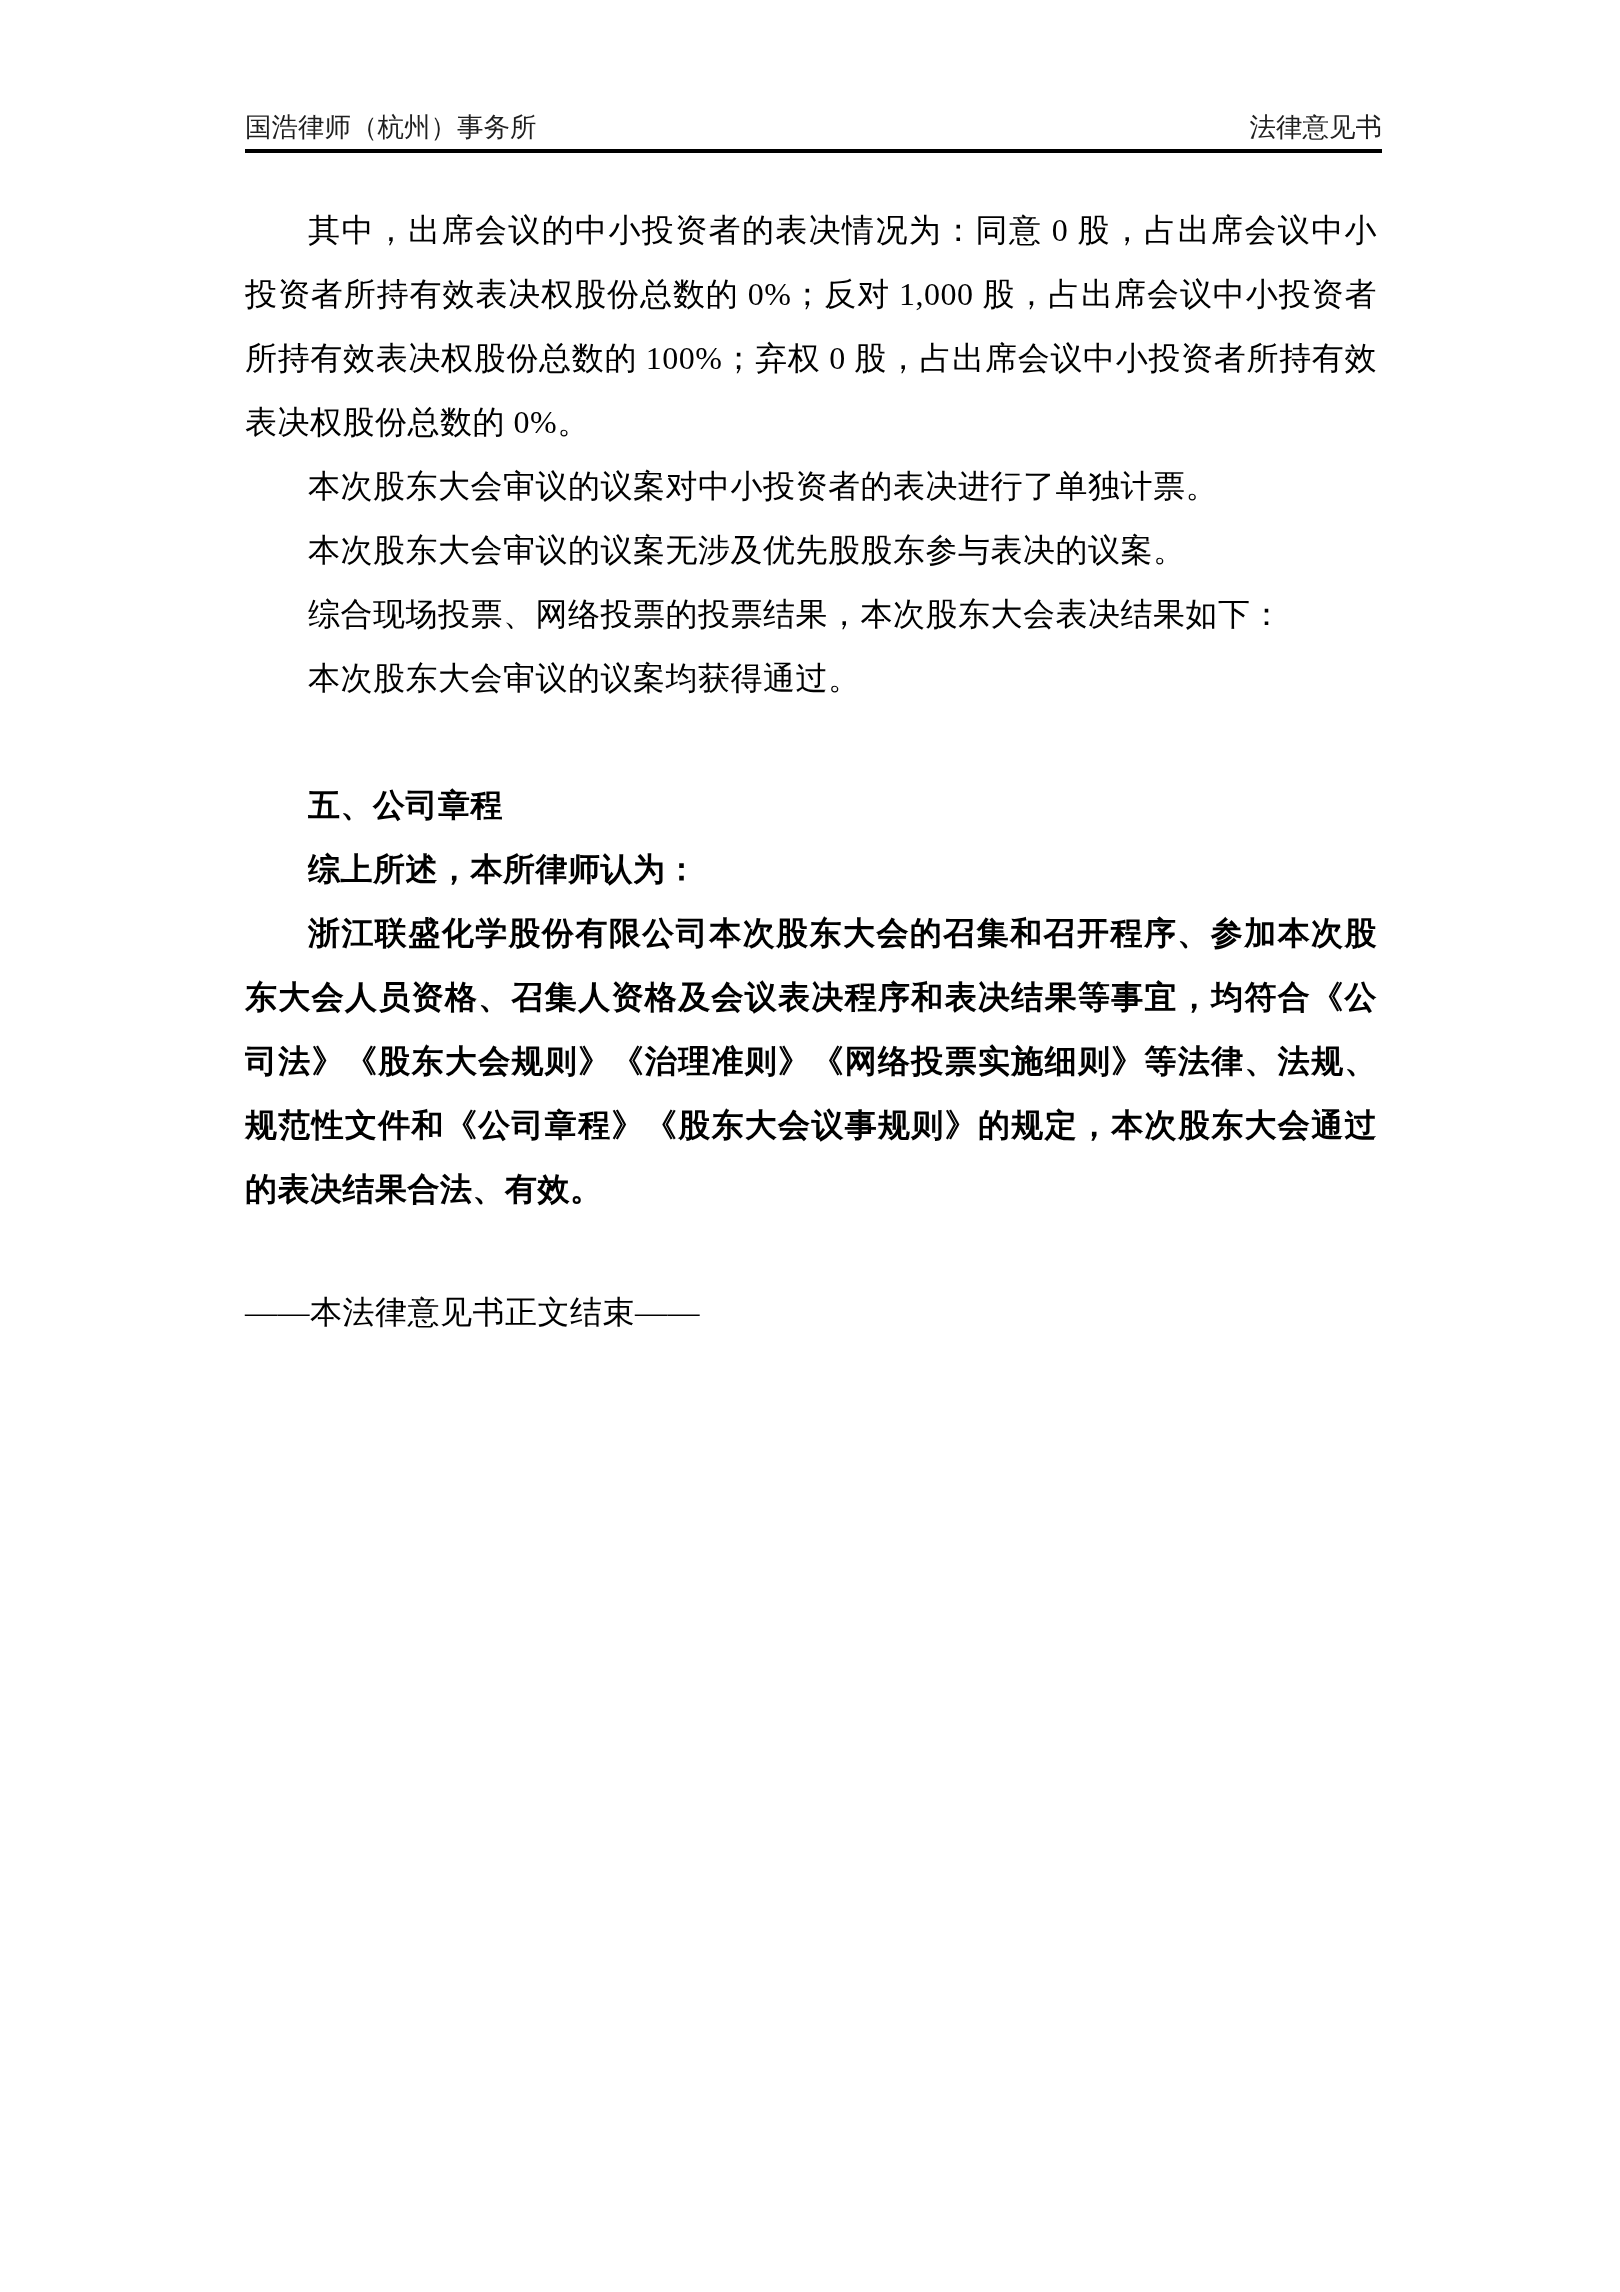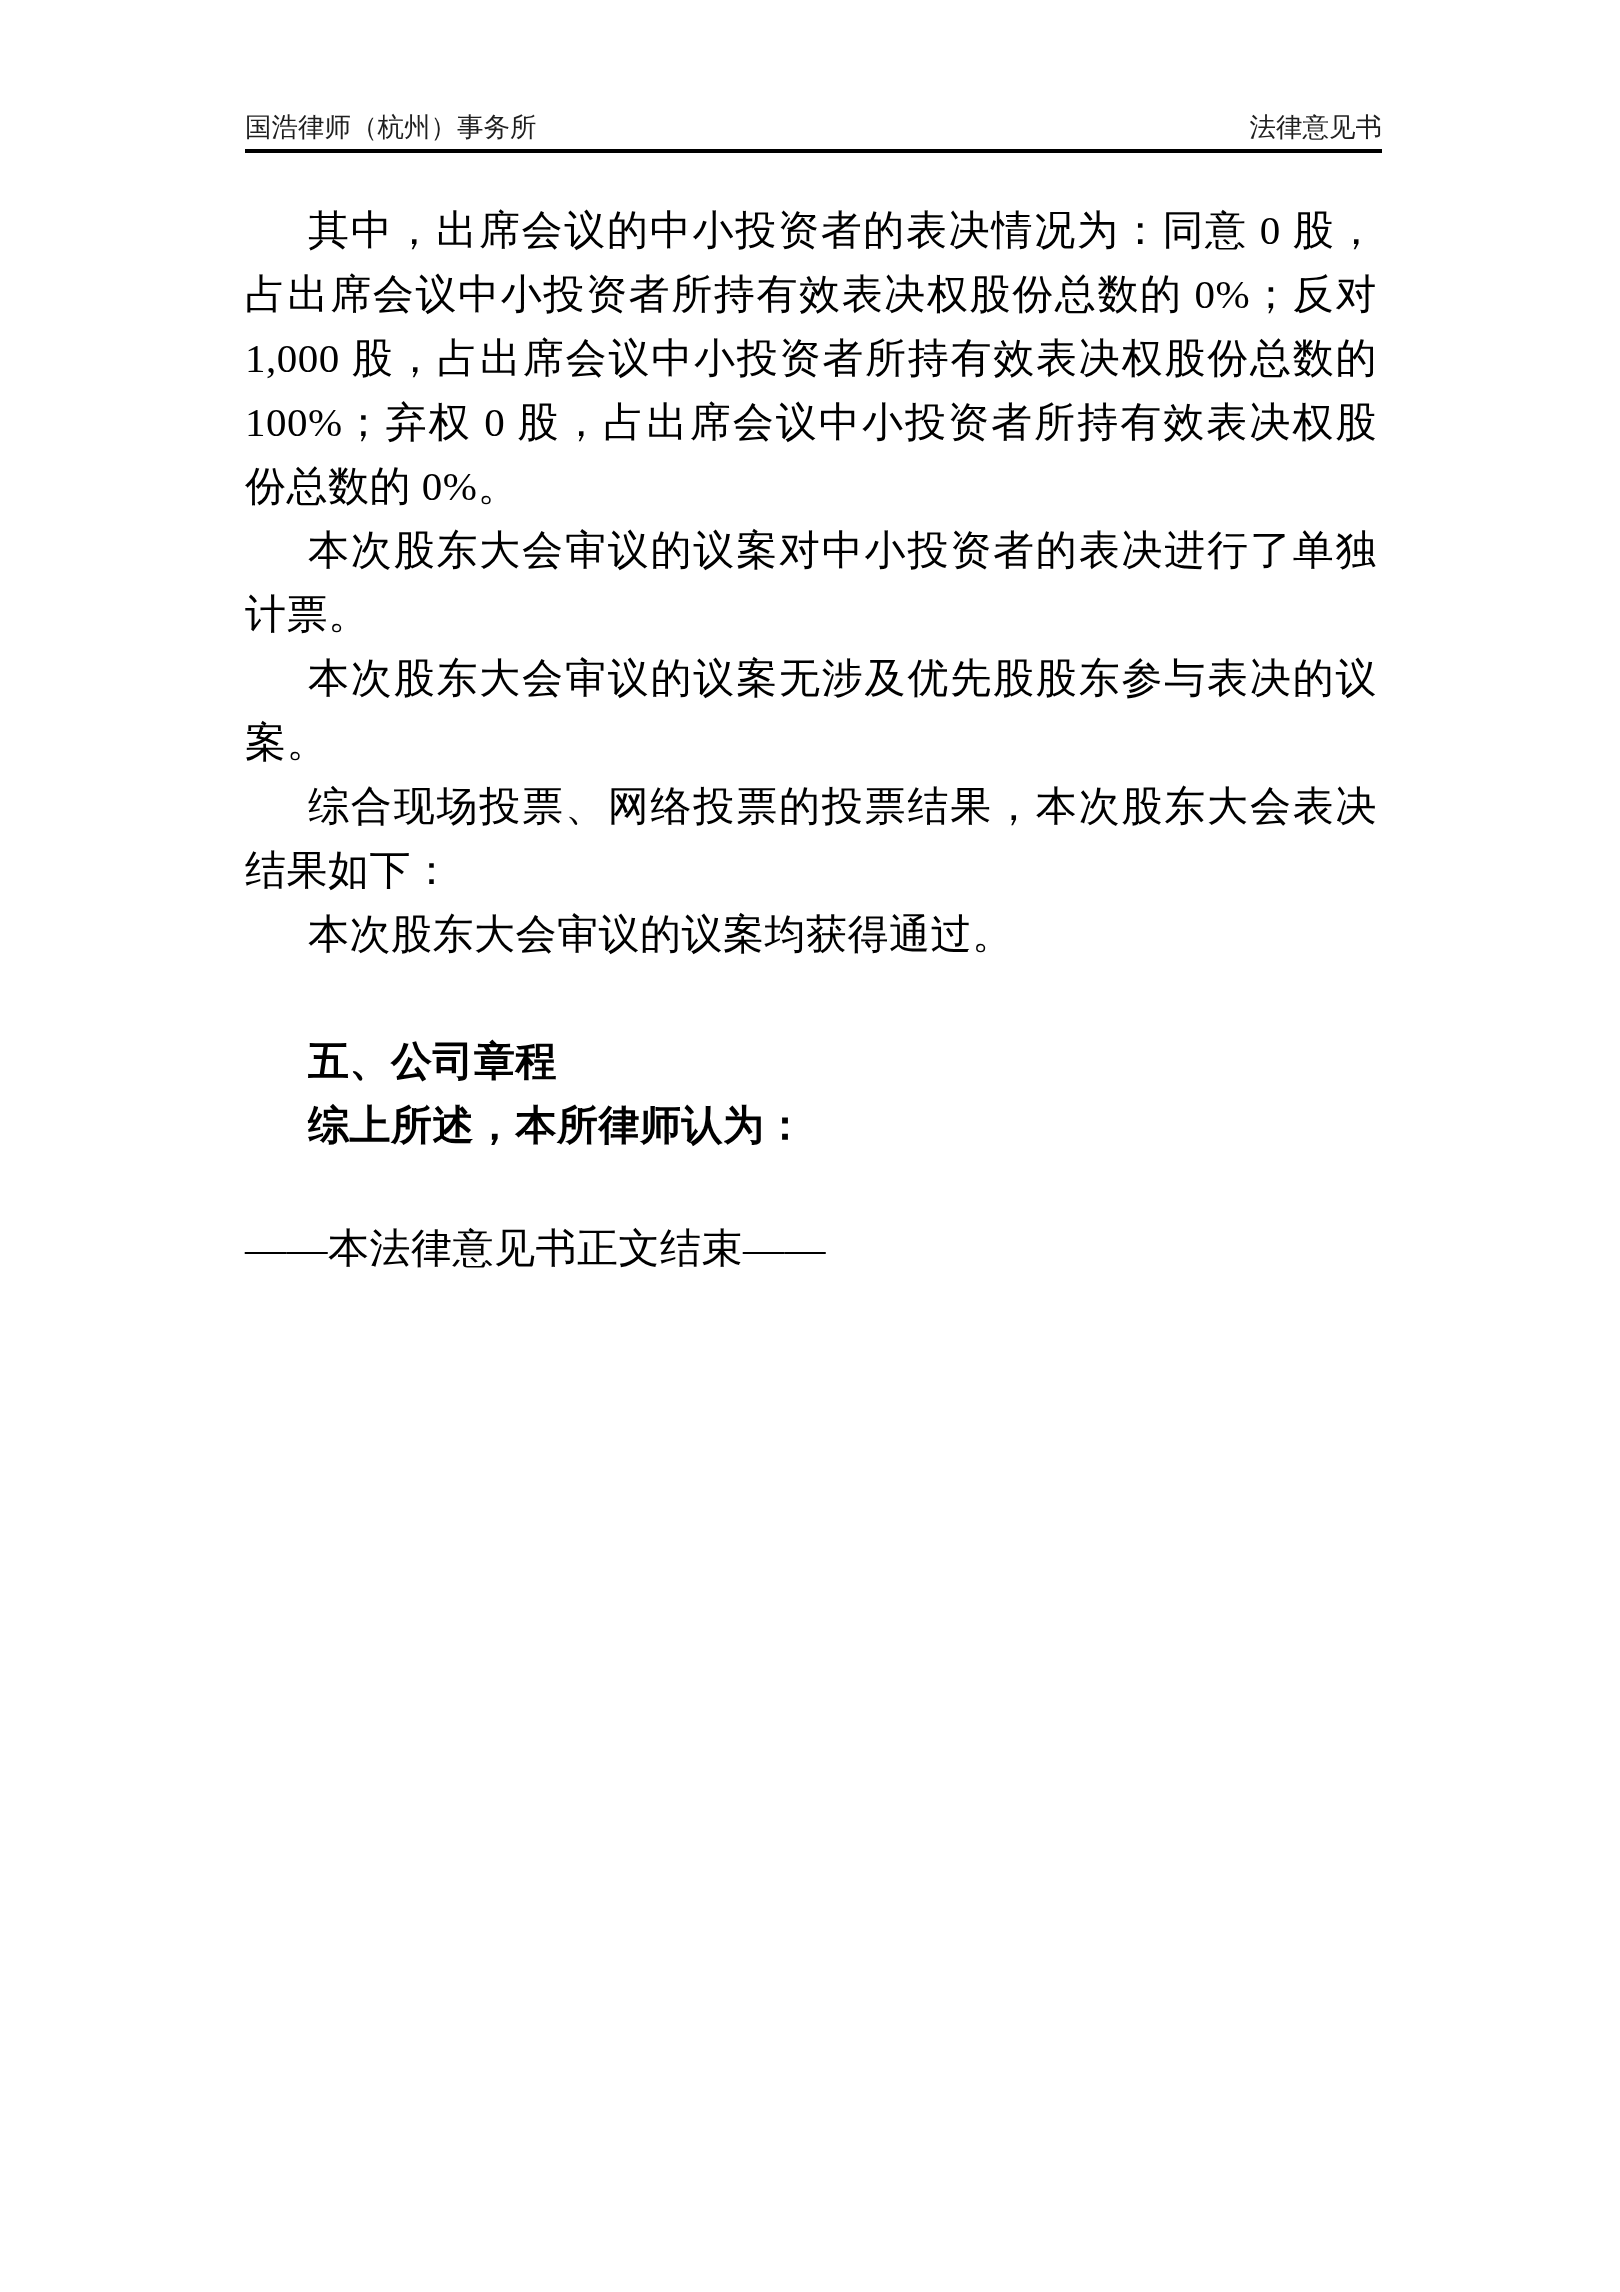--- a/index.html
+++ b/index.html
@@ -24,21 +24,21 @@
     line-height: 31px;
     color: #1f1f1f;
     padding-bottom: 5.9px;
     border-bottom: 4.9px solid #000000;
   }
   .content {
     position: absolute;
     top: 198px;
     left: 245px;
     width: 1132px;
-    font-size: 41px;
+    font-size: 32px;
     line-height: 64px;
     text-align: justify;
     text-justify: inter-character;
     letter-spacing: 0.5px;
   }
   .content p {
     margin: 0;
     text-indent: 63px;
     word-break: break-all;
   }
@@ -62,18 +62,19 @@
 
   <div class="content">
     <p>其中，出席会议的中小投资者的表决情况为：同意 0 股，占出席会议中小投资者所持有效表决权股份总数的 0%；反对 1,000 股，占出席会议中小投资者所持有效表决权股份总数的 100%；弃权 0 股，占出席会议中小投资者所持有效表决权股份总数的 0%。</p>
     <p>本次股东大会审议的议案对中小投资者的表决进行了单独计票。</p>
     <p>本次股东大会审议的议案无涉及优先股股东参与表决的议案。</p>
     <p>综合现场投票、网络投票的投票结果，本次股东大会表决结果如下：</p>
     <p>本次股东大会审议的议案均获得通过。</p>
 
     <p class="section-heading">五、公司章程</p>
     <p class="bold">综上所述，本所律师认为：</p>
+    <p class="bold">浙江联盛化学股份有限公司本次股东大会的召集和召开程序、参加本次股东大会人员资格、召集人资格及会议表决程序和表决结果等事宜，均符合《公司法》《股东大会规则》《治理准则》《网络投票实施细则》等法律、法规、规范性文件和《公司章程》《股东大会议事规则》的规定，本次股东大会通过的表决结果合法、有效。</p>
 
     <p class="ending">——本法律意见书正文结束——</p>
   </div>
 
 </div>
 
 
 </body></html>

